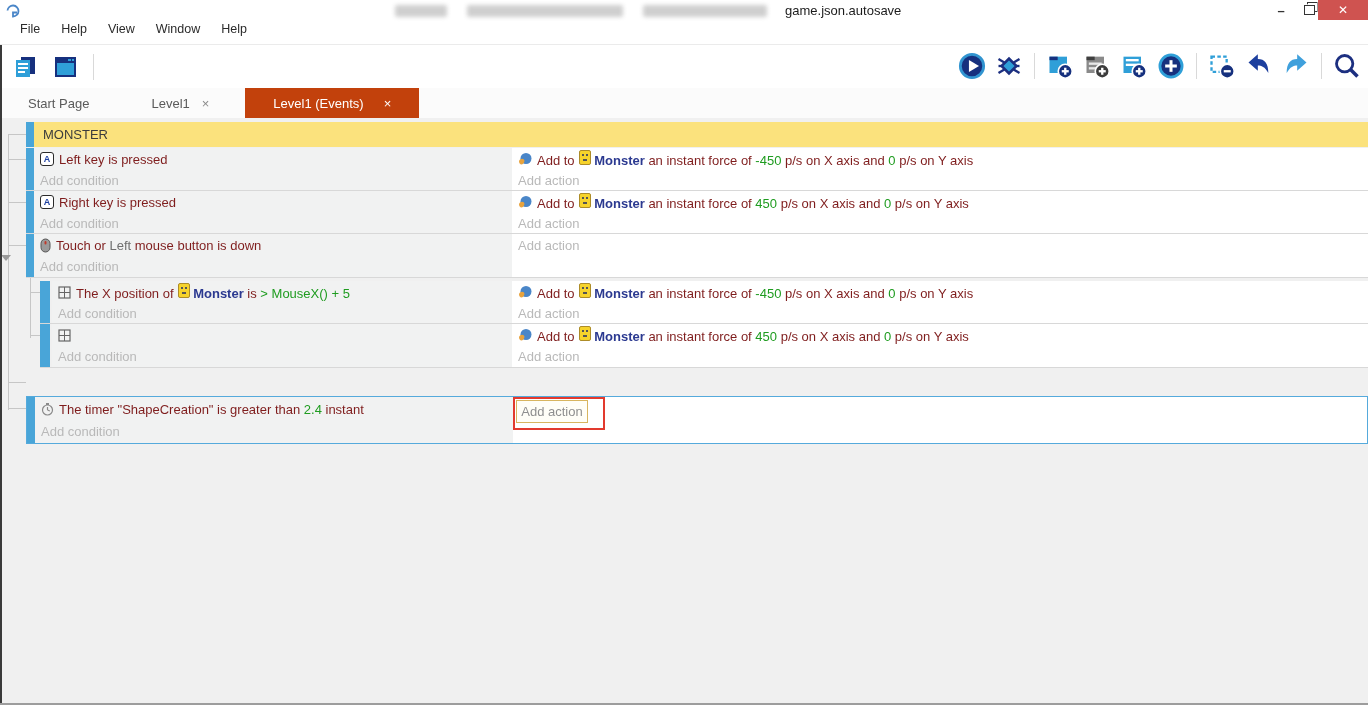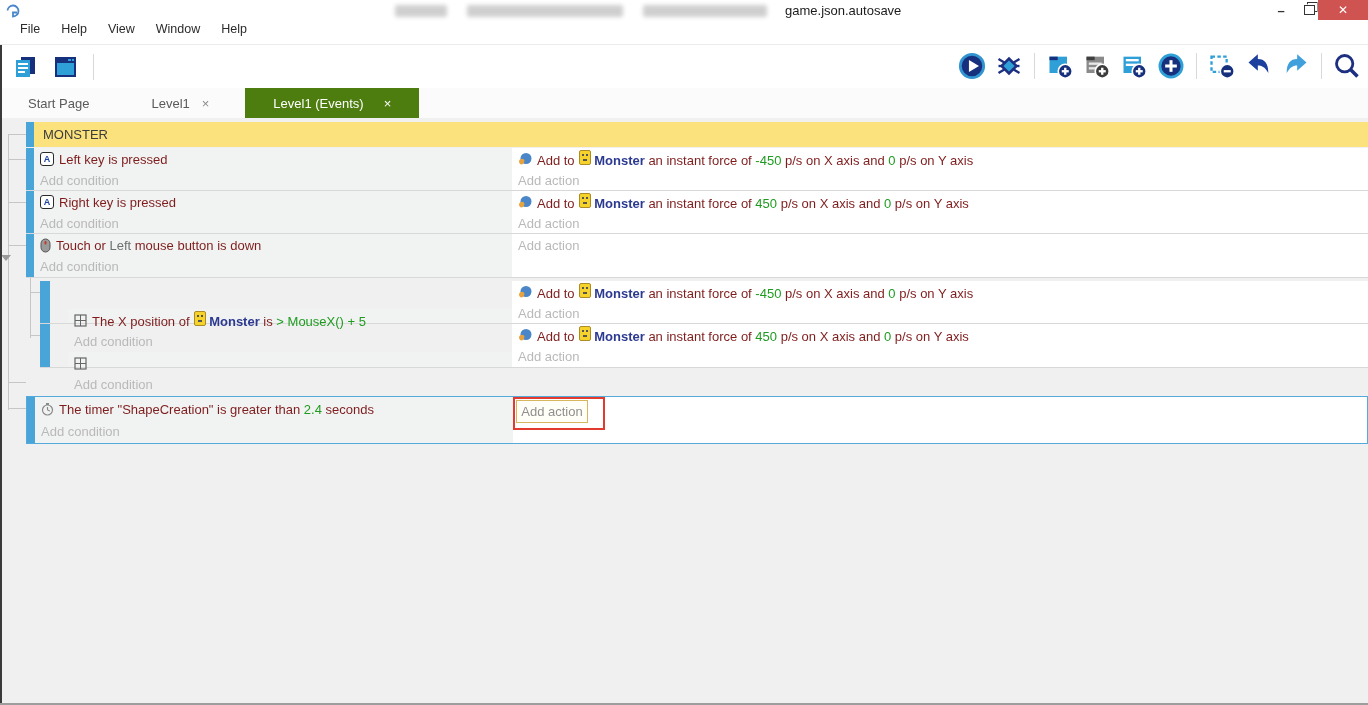--- a/index.html
+++ b/index.html
@@ -26,39 +26,39 @@
   .toolbar{position:absolute;left:0;top:45px;width:1368px;height:43px;background:#fff;}
   .tb-left{position:absolute;left:8px;top:5px;display:flex;align-items:center;gap:6px;}
   .tb-right{position:absolute;right:4px;top:4px;display:flex;align-items:center;gap:3px;}
   .tbtn{width:34px;height:34px;display:flex;align-items:center;justify-content:center;}
   .tsep{width:1px;height:26px;background:#d9d9d9;margin:0 5px;}
 
   
   .tabbar{position:absolute;left:0;top:88px;width:1368px;height:30px;background:#fbfbfb;display:flex;align-items:stretch;}
   .tab{display:flex;align-items:center;font-size:13px;color:#5a5a5a;padding:0 28px;gap:12px;}
   .tab .tab-close{color:#8a8a8a;font-size:13px;}
-  .tab.active{background:#4d7c0f;color:#fff;gap:20px;}
+  .tab.active{background:#c2410c;color:#fff;gap:20px;}
   .tab.active .tab-close{color:#fff;}
 
   
   .workspace{position:absolute;left:0;top:118px;right:0;bottom:2px;background:#f0f0f0;}
   .win-edge-left{position:absolute;left:0;top:45px;width:2px;height:658px;background:#3a3a3a;z-index:30;}
   .win-edge-bottom{position:absolute;left:0;bottom:0;width:1368px;height:2px;background:#9d9d9d;z-index:30;}
 
   
   .tl{position:absolute;background:#c6c6c6;}
   .tree-triangle{position:absolute;width:0;height:0;border-left:5px solid transparent;border-right:5px solid transparent;border-top:6px solid #9a9a9a;}
 
   
   .erow{position:absolute;right:0;box-sizing:border-box;border-bottom:1px solid #d8d8d8;}
   .ebar{position:absolute;left:0;top:0;bottom:0;width:8px;background:#49a5d8;}
   .gheader{position:absolute;left:8px;right:0;top:0;bottom:0;background:#fbe27d;display:flex;align-items:center;padding-left:9px;font-size:13px;color:#3c3c3c;}
   .cond{position:absolute;left:8px;width:478px;top:0;bottom:0;background:#f1f2f2;}
   .acts{position:absolute;left:486px;right:0;top:0;bottom:0;background:#fff;}
-  .sub .cond{left:28px;width:460px;margin-top:28px;}
+  .sub .cond{left:12px;width:460px;}
   .sub .acts{left:472px;}
   .line1{height:22px;display:flex;align-items:center;gap:5px;padding-left:6px;font-size:13px;}
   .line2{height:20px;display:flex;align-items:center;padding-left:6px;font-size:13px;color:#b9b9b9;}
   .selected{border:1px solid #55aadc;}
 
   
   .seg{white-space:pre;}
   .seg-text{color:#7f1d1d;}
   .seg-object{color:#2b3990;font-weight:bold;}
   .seg-param{color:#1f9c20;}
@@ -358,21 +358,21 @@
   <div class="erow selected" style="left:26px;top:278px;height:48px;">
     <div class="ebar"></div>
     <div class="cond" style="left:8px;">
       <div class="line1" style="height:24px;">
         <svg class="ic" width="13" height="14" viewBox="0 0 13 14">
           <circle cx="6.5" cy="8" r="5" fill="none" stroke="#8a8a8a" stroke-width="1.2"></circle>
           <rect x="5" y="1" width="3" height="2" fill="#8a8a8a"></rect>
           <line x1="6.5" y1="8" x2="6.5" y2="5" stroke="#8a8a8a" stroke-width="1.2"></line>
           <line x1="6.5" y1="8" x2="8.8" y2="9" stroke="#8a8a8a" stroke-width="1.2"></line>
         </svg>
-        <span><span class="seg seg-text">The timer "ShapeCreation" is greater than </span><span class="seg seg-param">2.4</span><span class="seg seg-text"> seconds</span></span>
+        <span><span class="seg seg-text">The timer "ShapeCreation" is greater than </span><span class="seg seg-param">2.4</span><span class="seg seg-text"> instant</span></span>
       </div>
       <div class="line2">Add condition</div>
     </div>
     <div class="acts" style="position:absolute;">
       <div class="red-box"></div>
       <div class="focus-box">Add action</div>
     </div>
   </div>
 
 </div>

